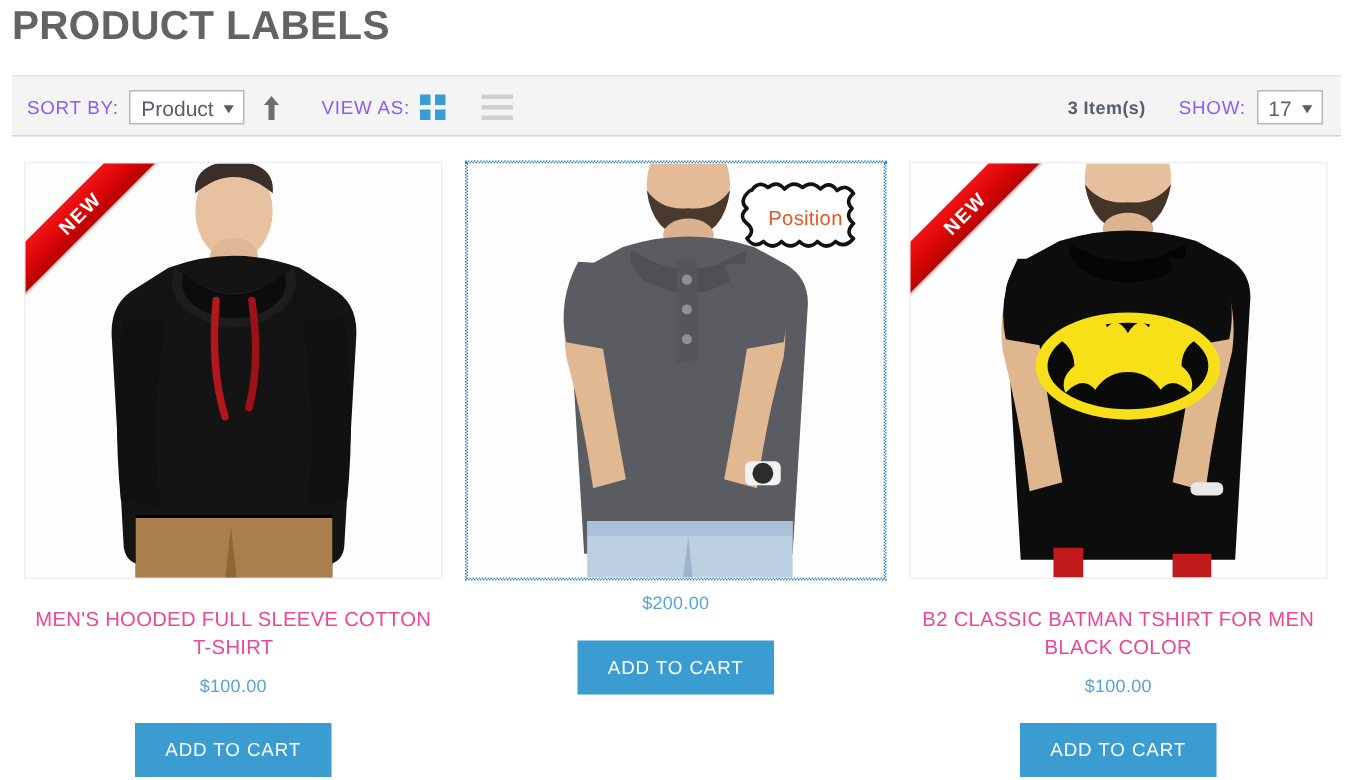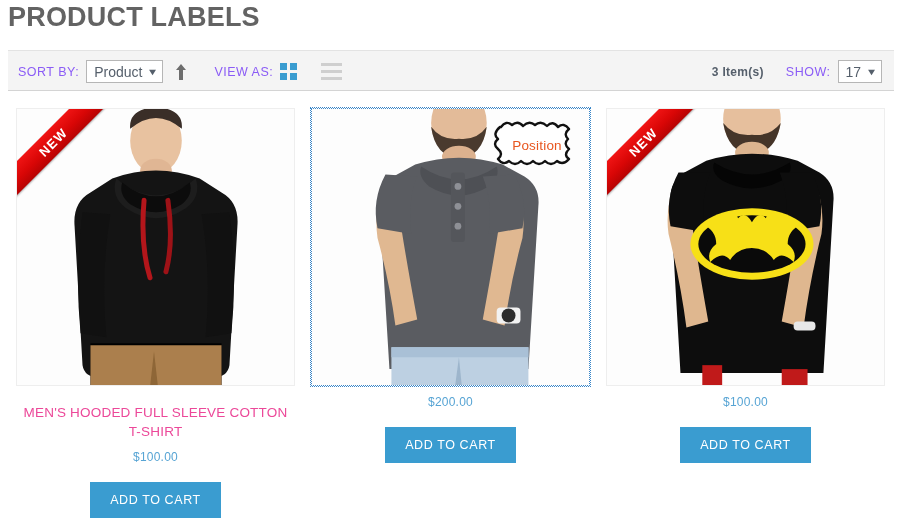--- a/index.html
+++ b/index.html
@@ -380,18 +380,19 @@
 
           <rect x="188" y="214" width="22" height="9" rx="4" fill="#e8e8e8"></rect>
 
           <path d="M96 258 l20 0 l0 22 l-20 0z" fill="#c01a1a"></path>
           <path d="M176 262 l26 0 l0 18 l-26 0z" fill="#c01a1a"></path>
         </svg>
         <div class="ribbon-new">
           <div class="band">NEW</div>
         </div>
       </div>
+      <div class="product-name">B2 CLASSIC BATMAN TSHIRT FOR MEN BLACK COLOR</div>
       <div class="product-price">$100.00</div>
       <button class="add-to-cart">ADD TO CART</button>
     </div>
 
   </div>
 </div>
 
 </body></html>

